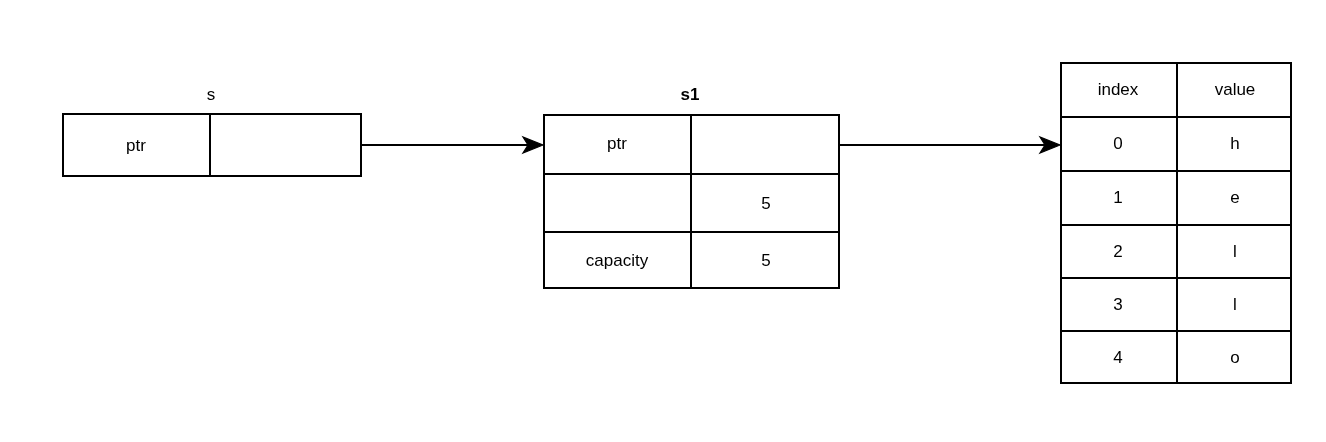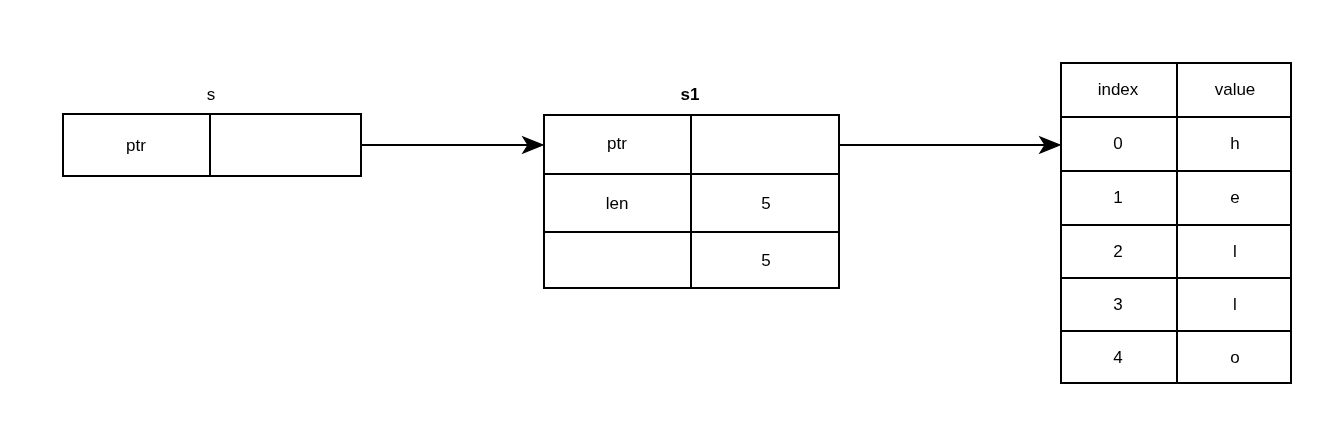--- a/index.html
+++ b/index.html
@@ -134,23 +134,23 @@
   <div class="node-label" id="s1-label">s1</div>
 
   <div class="box" id="s1-box"></div>
   <div class="vline" id="s1-col-divider"></div>
   <div class="hline" id="s1-row-div-1"></div>
   <div class="hline" id="s1-row-div-2"></div>
 
   <div class="cell" id="s1-cell-ptr-key">ptr</div>
   <div class="cell" id="s1-cell-ptr-val"></div>
 
-  <div class="cell" id="s1-cell-len-key">len</div>
   <div class="cell" id="s1-cell-len-val">5</div>
 
+  <div class="cell" id="s1-cell-cap-key">capacity</div>
   <div class="cell" id="s1-cell-cap-val">5</div>
 
   <svg class="arrow-svg" id="arrow-s1-to-buf" viewBox="0 0 224 34">
     <line x1="2" y1="17" x2="207" y2="17" stroke="#000000" stroke-width="2"></line>
     <path d="M 222 17 L 202 25 L 207 17 L 202 9 Z" fill="#000000" stroke="#000000" stroke-width="1.2" stroke-linejoin="miter"></path>
   </svg>
 
   <div class="box" id="buffer-box"></div>
   <div class="vline" id="buffer-col-div"></div>
   <div class="hline buffer-row-div" id="buffer-row-div-0"></div>

